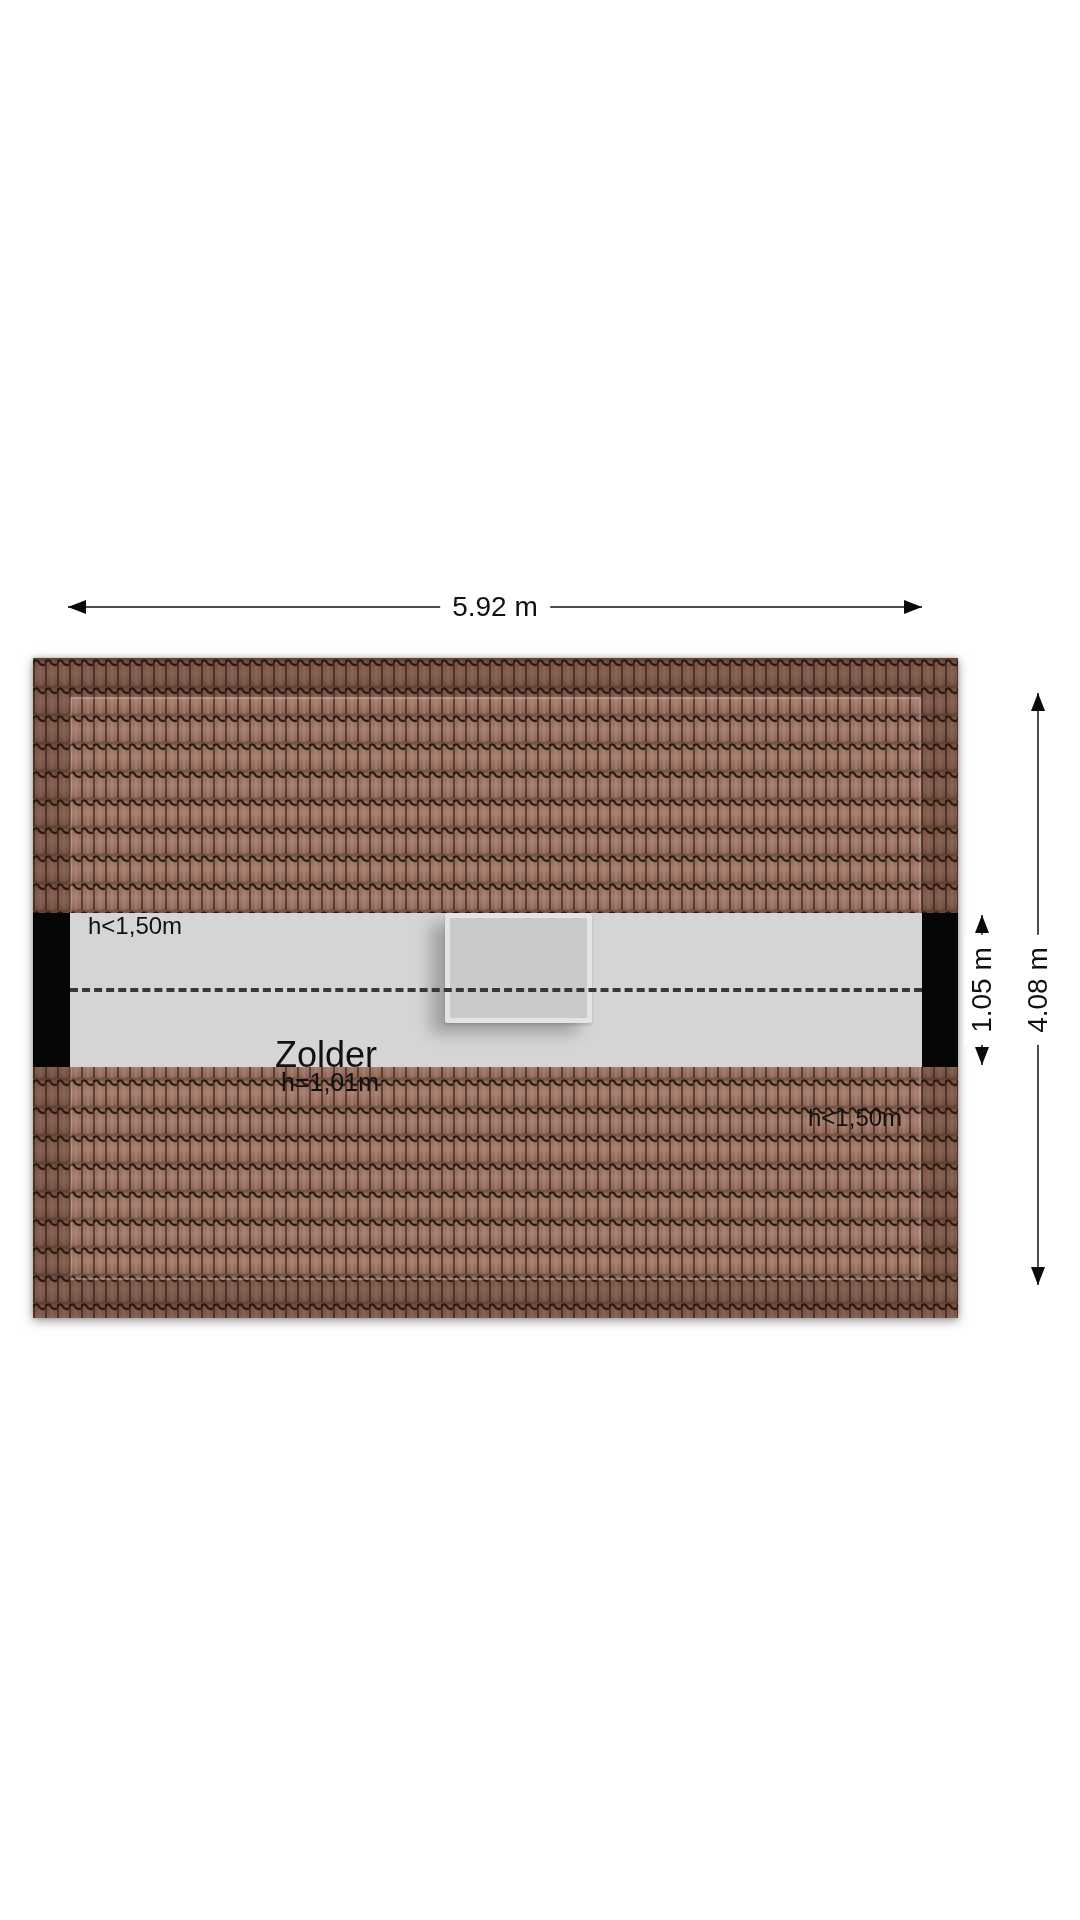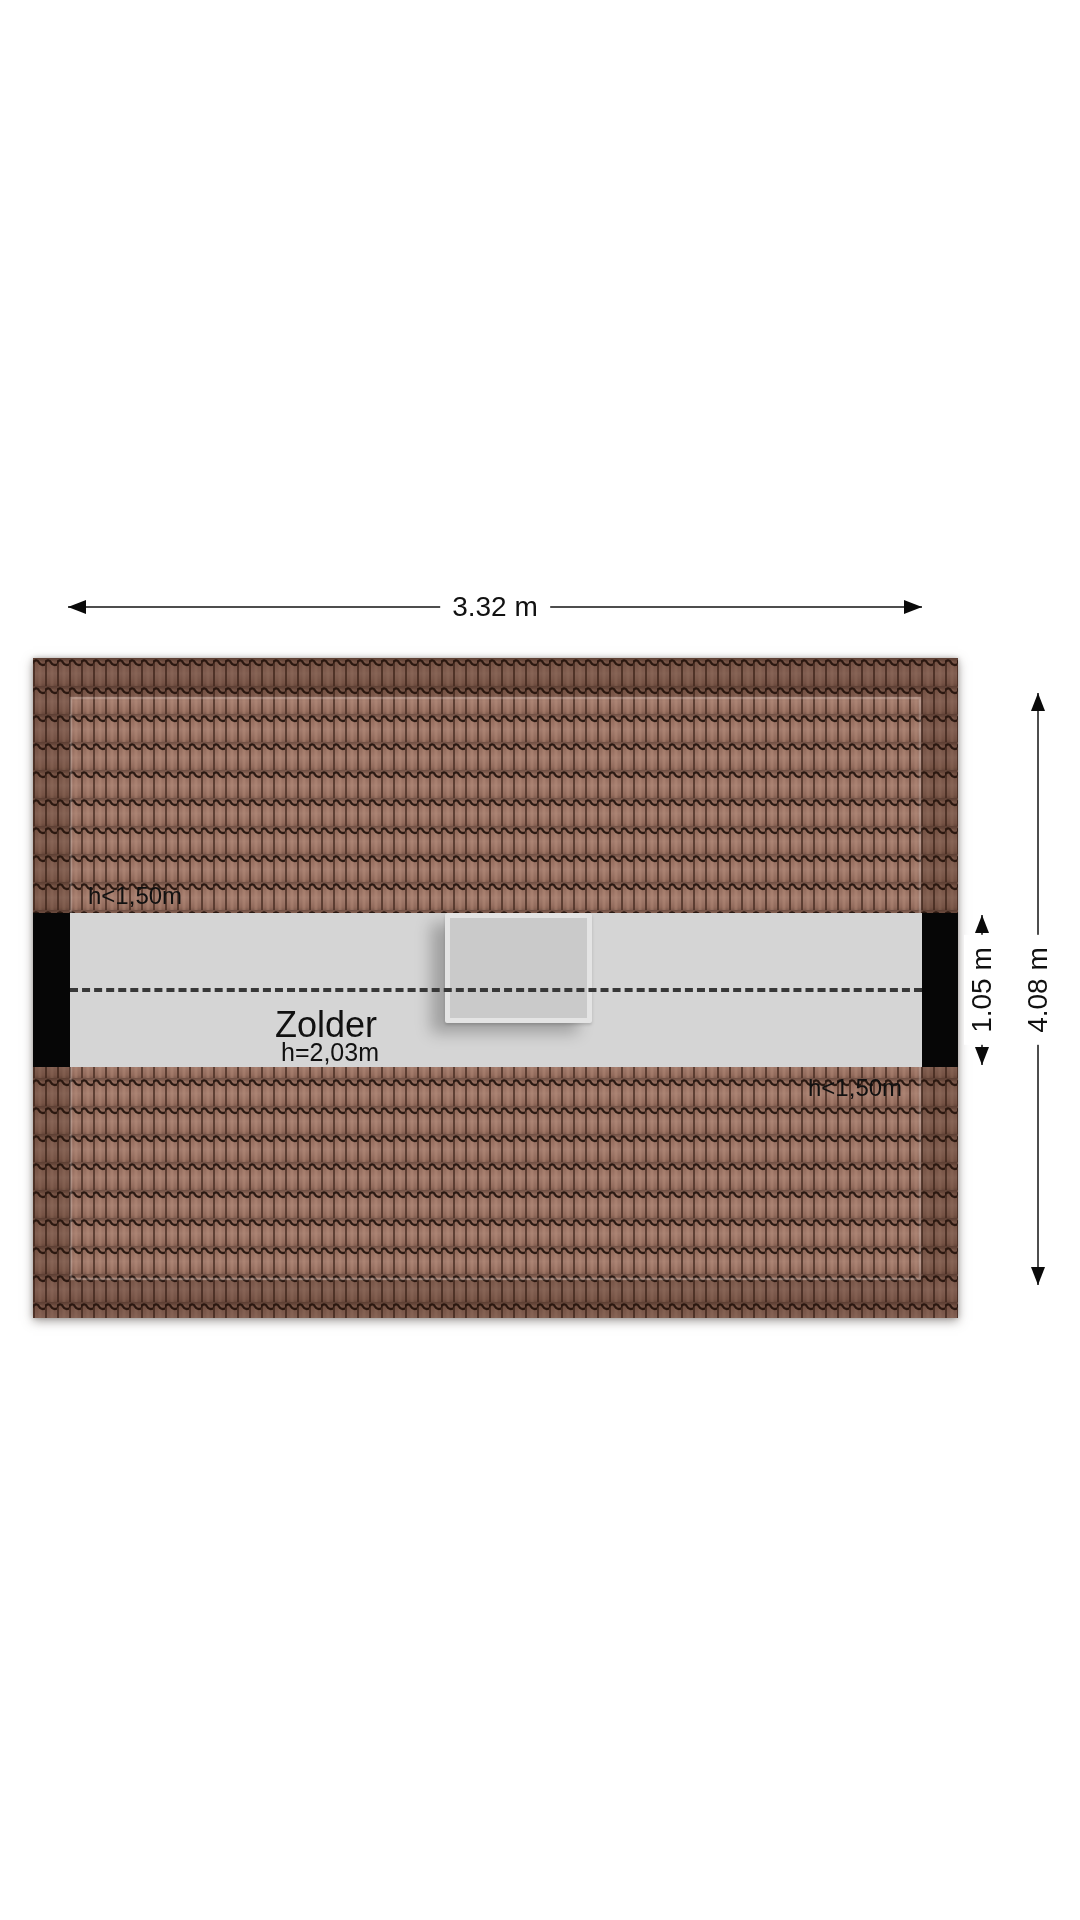--- a/index.html
+++ b/index.html
@@ -31,21 +31,21 @@
     box-shadow:-14px 10px 16px rgba(0,0,0,0.25), 0 2px 3px rgba(0,0,0,0.15);
   }
   .ridge-dash{
     position:absolute;left:37px;top:330px;width:852px;height:0;
     border-top:4px dashed #383838;
   }
   .wall{position:absolute;top:255px;height:154px;background:#060606;}
   .wall-left{left:0;width:37px;}
   .wall-right{left:889px;width:36px;}
   
-  .lbl{position:absolute;white-space:nowrap;color:#111;}
+  .lbl{position:absolute;white-space:nowrap;color:#111;margin-top:30px;}
   .low-top{left:55px;top:224px;font-size:24px;}
   .low-bottom{left:775px;top:416px;font-size:24px;}
   .room-name{left:293px;top:346px;font-size:36px;transform:translateX(-50%);}
   .room-height{left:297px;top:380px;font-size:25px;transform:translateX(-50%);}
   
   .dim-line{position:absolute;background:#4d4d4d;}
   .dim-h{height:2px;}
   .dim-v{width:2px;}
   .ah{position:absolute;width:0;height:0;}
   .ah-left {border-top:7px solid transparent;border-bottom:7px solid transparent;border-right:18px solid #0a0a0a;}
@@ -104,28 +104,28 @@
     <div class="skylight"></div>
 
     <div class="ridge-dash"></div>
 
     <div class="wall wall-left"></div>
     <div class="wall wall-right"></div>
 
     <div class="lbl low-top">h&lt;1,50m</div>
     <div class="lbl low-bottom">h&lt;1,50m</div>
     <div class="lbl room-name">Zolder</div>
-    <div class="lbl room-height">h=2,03m</div>
+    <div class="lbl room-height">h=1,01m</div>
   </div>
 
   <div>
     <div class="dim-line dim-h" style="left:68px;top:606px;width:854px;"></div>
     <div class="ah ah-left" style="left:68px;top:600px;"></div>
     <div class="ah ah-right" style="left:904px;top:600px;"></div>
-    <div class="dim-label" style="left:495px;top:607px;">3.32 m</div>
+    <div class="dim-label" style="left:495px;top:607px;">5.92 m</div>
   </div>
 
   <div>
     <div class="dim-line dim-v" style="left:981px;top:915px;height:150px;"></div>
     <div class="ah ah-up" style="left:975px;top:915px;"></div>
     <div class="ah ah-down" style="left:975px;top:1047px;"></div>
     <div class="dim-label rot" style="left:982px;top:990px;">1.05 m</div>
   </div>
 
   <div>

